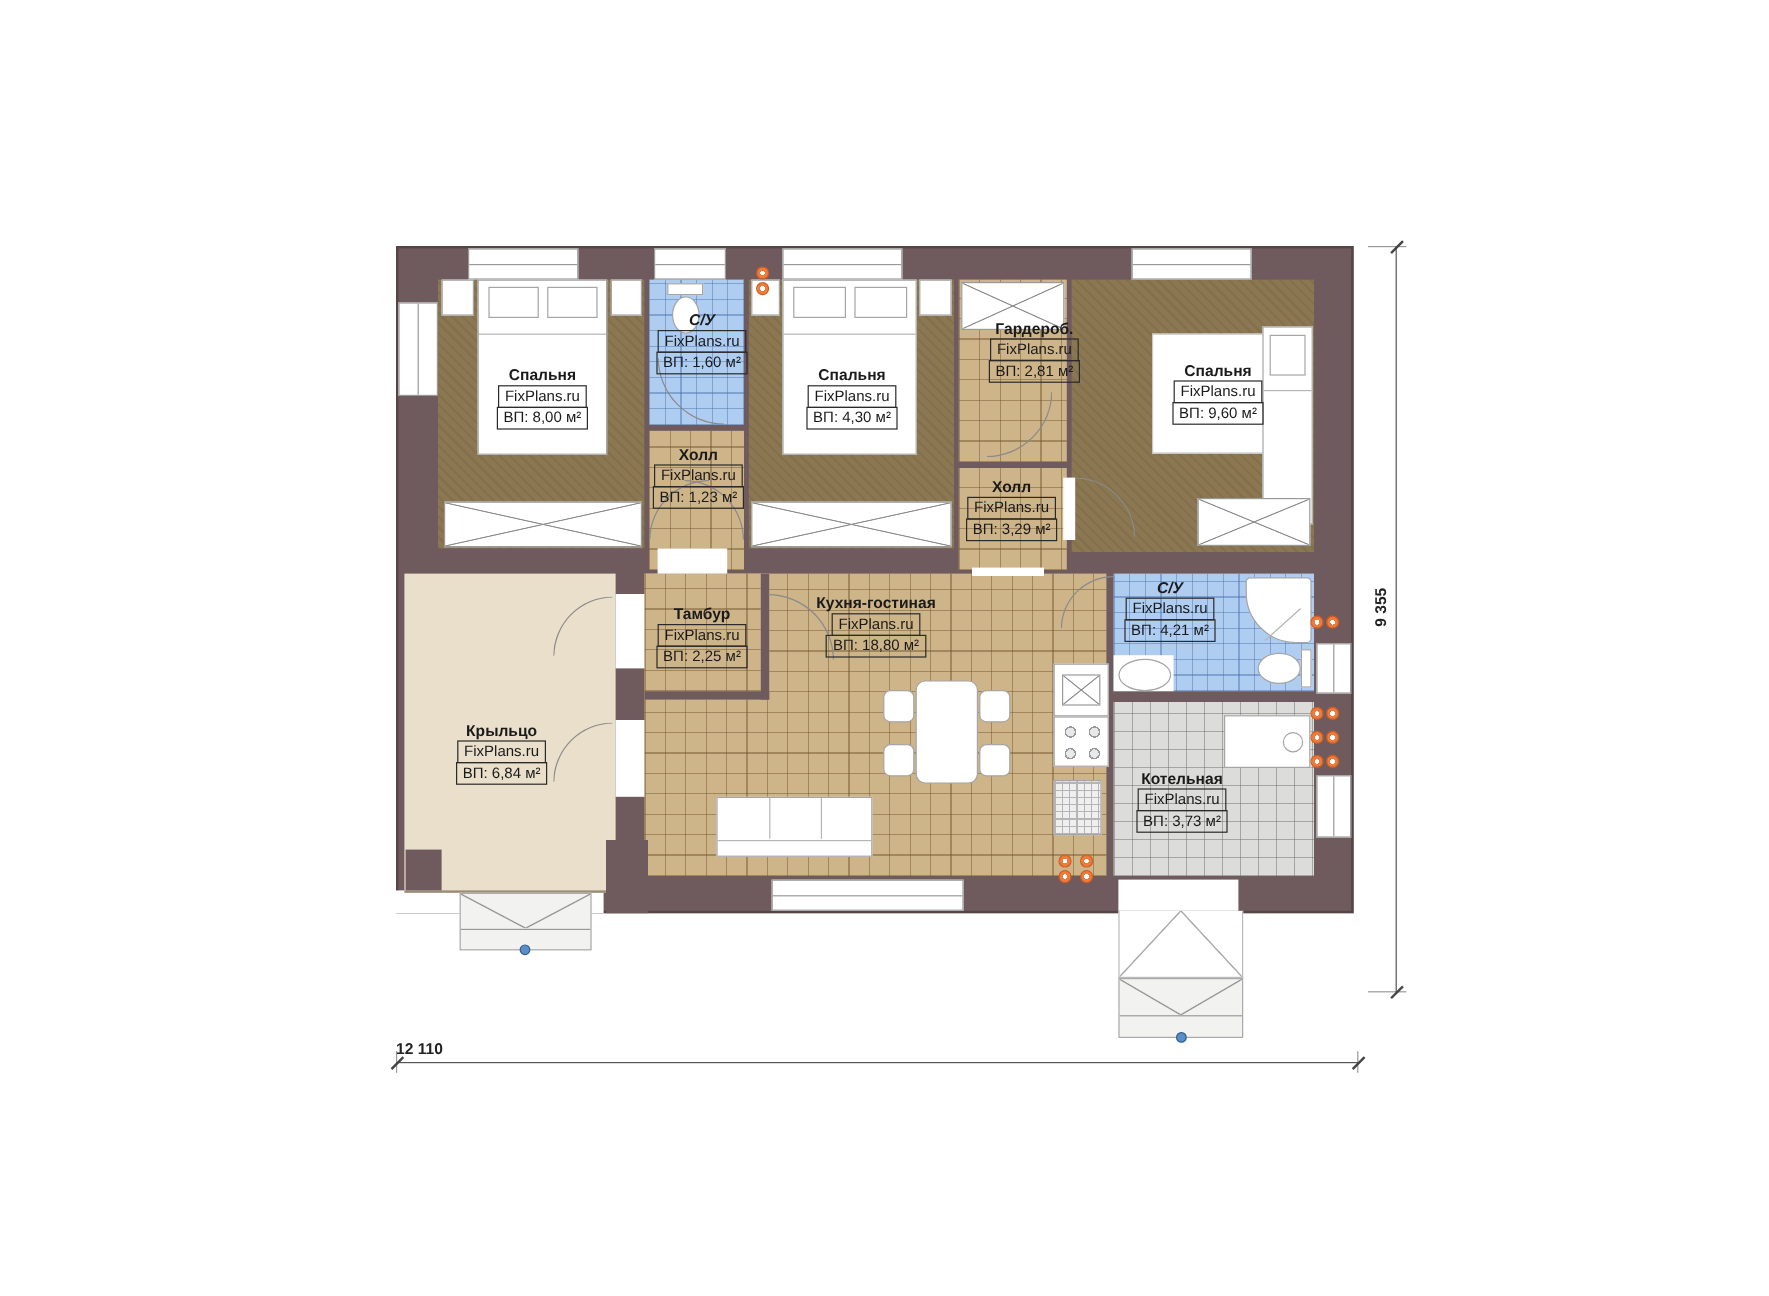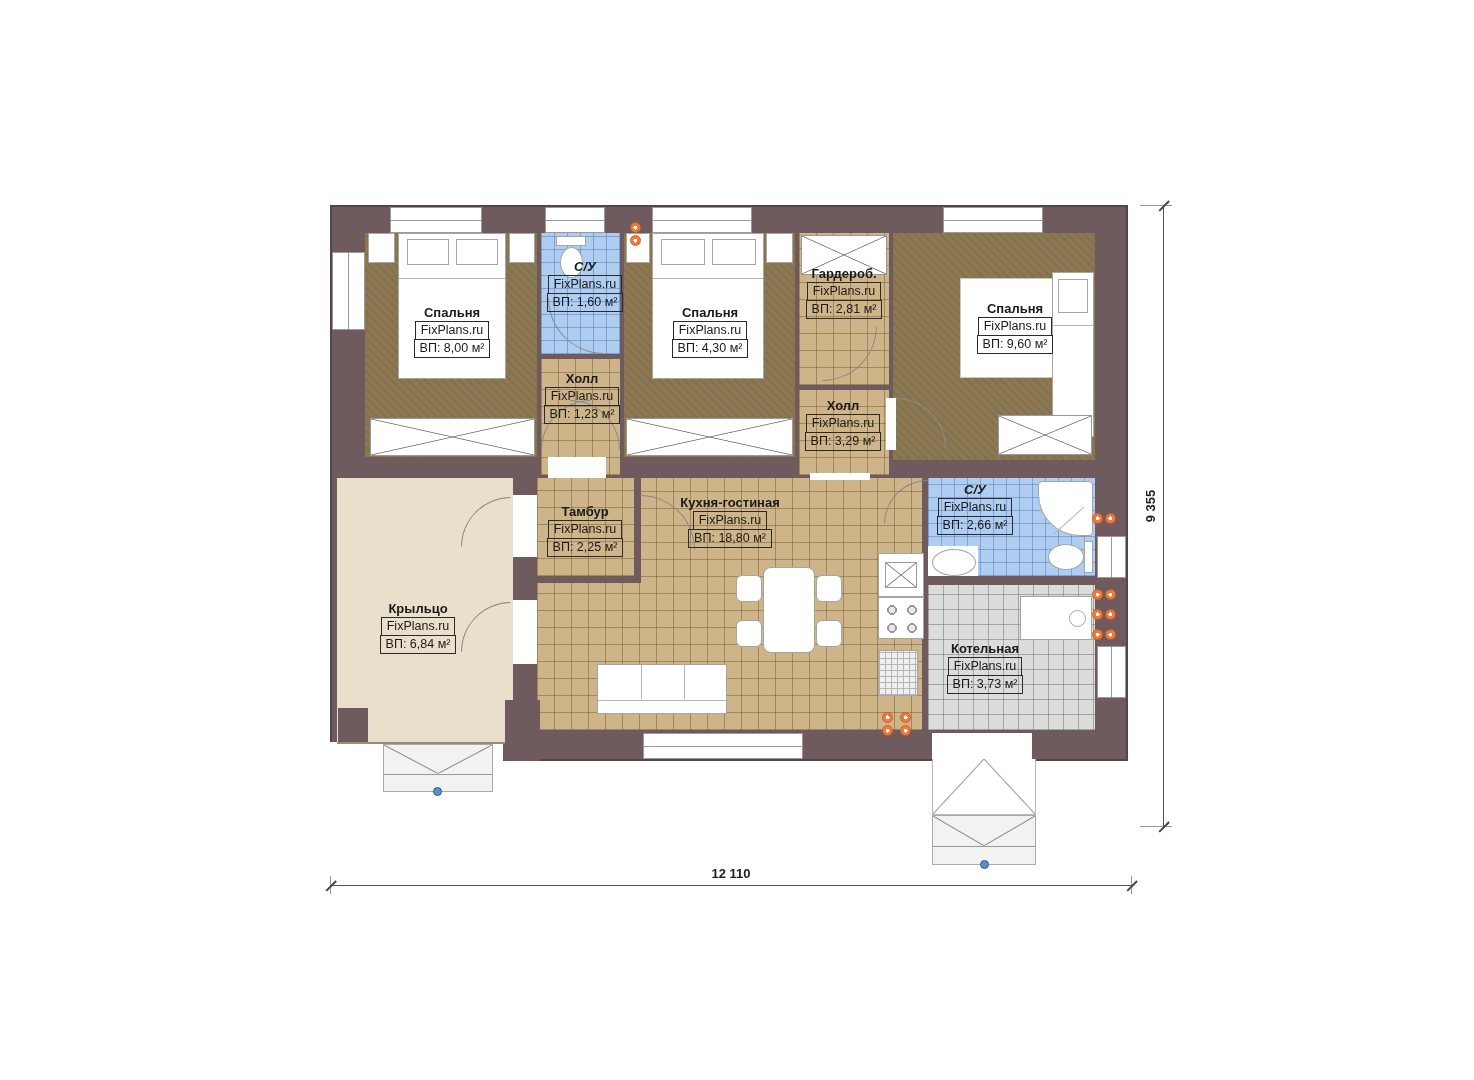--- a/index.html
+++ b/index.html
@@ -191,21 +191,21 @@
   <div class="abs rlabel" style="left:505px;top:258px;width:160px;">
     <div class="rname it">С/У</div>
     <div class="rbox">FixPlans.ru</div>
     <div class="rbox">ВП: 1,60 м²</div>
   </div>
   <div class="abs rlabel" style="left:630px;top:304px;width:160px;">
     <div class="rname">Спальня</div>
     <div class="rbox">FixPlans.ru</div>
     <div class="rbox">ВП: 4,30 м²</div>
   </div>
-  <div class="abs rlabel" style="left:784px;top:265px;width:120px;text-align:center;">
+  <div class="abs rlabel" style="left:802px;top:265px;width:120px;text-align:center;">
     <div class="rname">Гардероб.</div>
     <div class="rbox">FixPlans.ru</div>
     <div class="rbox">ВП: 2,81 м²</div>
   </div>
   <div class="abs rlabel" style="left:935px;top:300px;width:160px;">
     <div class="rname">Спальня</div>
     <div class="rbox">FixPlans.ru</div>
     <div class="rbox">ВП: 9,60 м²</div>
   </div>
   <div class="abs rlabel" style="left:522px;top:370px;width:120px;">
@@ -224,39 +224,39 @@
     <div class="rbox">ВП: 2,25 м²</div>
   </div>
   <div class="abs rlabel" style="left:645px;top:494px;width:170px;">
     <div class="rname">Кухня-гостиная</div>
     <div class="rbox">FixPlans.ru</div>
     <div class="rbox">ВП: 18,80 м²</div>
   </div>
   <div class="abs rlabel" style="left:915px;top:481px;width:120px;">
     <div class="rname it">С/У</div>
     <div class="rbox">FixPlans.ru</div>
-    <div class="rbox">ВП: 2,66 м²</div>
+    <div class="rbox">ВП: 4,21 м²</div>
   </div>
   <div class="abs rlabel" style="left:348px;top:600px;width:140px;">
     <div class="rname">Крыльцо</div>
     <div class="rbox">FixPlans.ru</div>
     <div class="rbox">ВП: 6,84 м²</div>
   </div>
   <div class="abs rlabel" style="left:925px;top:640px;width:120px;">
     <div class="rname">Котельная</div>
     <div class="rbox">FixPlans.ru</div>
     <div class="rbox">ВП: 3,73 м²</div>
   </div>
 
   <div class="abs guide" style="left:330px;top:876px;width:1px;height:18px;"></div>
   <div class="abs guide" style="left:1131px;top:876px;width:1px;height:18px;"></div>
   <div class="abs dimline" style="left:330px;top:885px;width:802px;height:1px;"></div>
   <div class="abs slash" style="left:324px;top:885px;"></div>
   <div class="abs slash" style="left:1125px;top:885px;"></div>
-  <div class="abs dimtext" style="left:330px;top:866px;width:802px;text-align:center;">12 110</div>
+  <div class="abs dimtext" style="left:330px;top:866px;width:802px;text-align:left;">12 110</div>
 
   <div class="abs guide" style="left:1140px;top:205px;width:32px;height:1px;"></div>
   <div class="abs guide" style="left:1140px;top:826px;width:32px;height:1px;"></div>
   <div class="abs dimline" style="left:1163px;top:205px;width:1px;height:622px;"></div>
   <div class="abs slash" style="left:1157px;top:205px;"></div>
   <div class="abs slash" style="left:1157px;top:826px;"></div>
   <div class="abs dimtext" style="left:1113px;top:496px;width:80px;height:20px;text-align:center;transform:rotate(-90deg);">9 355</div>
 
 </div>
 

